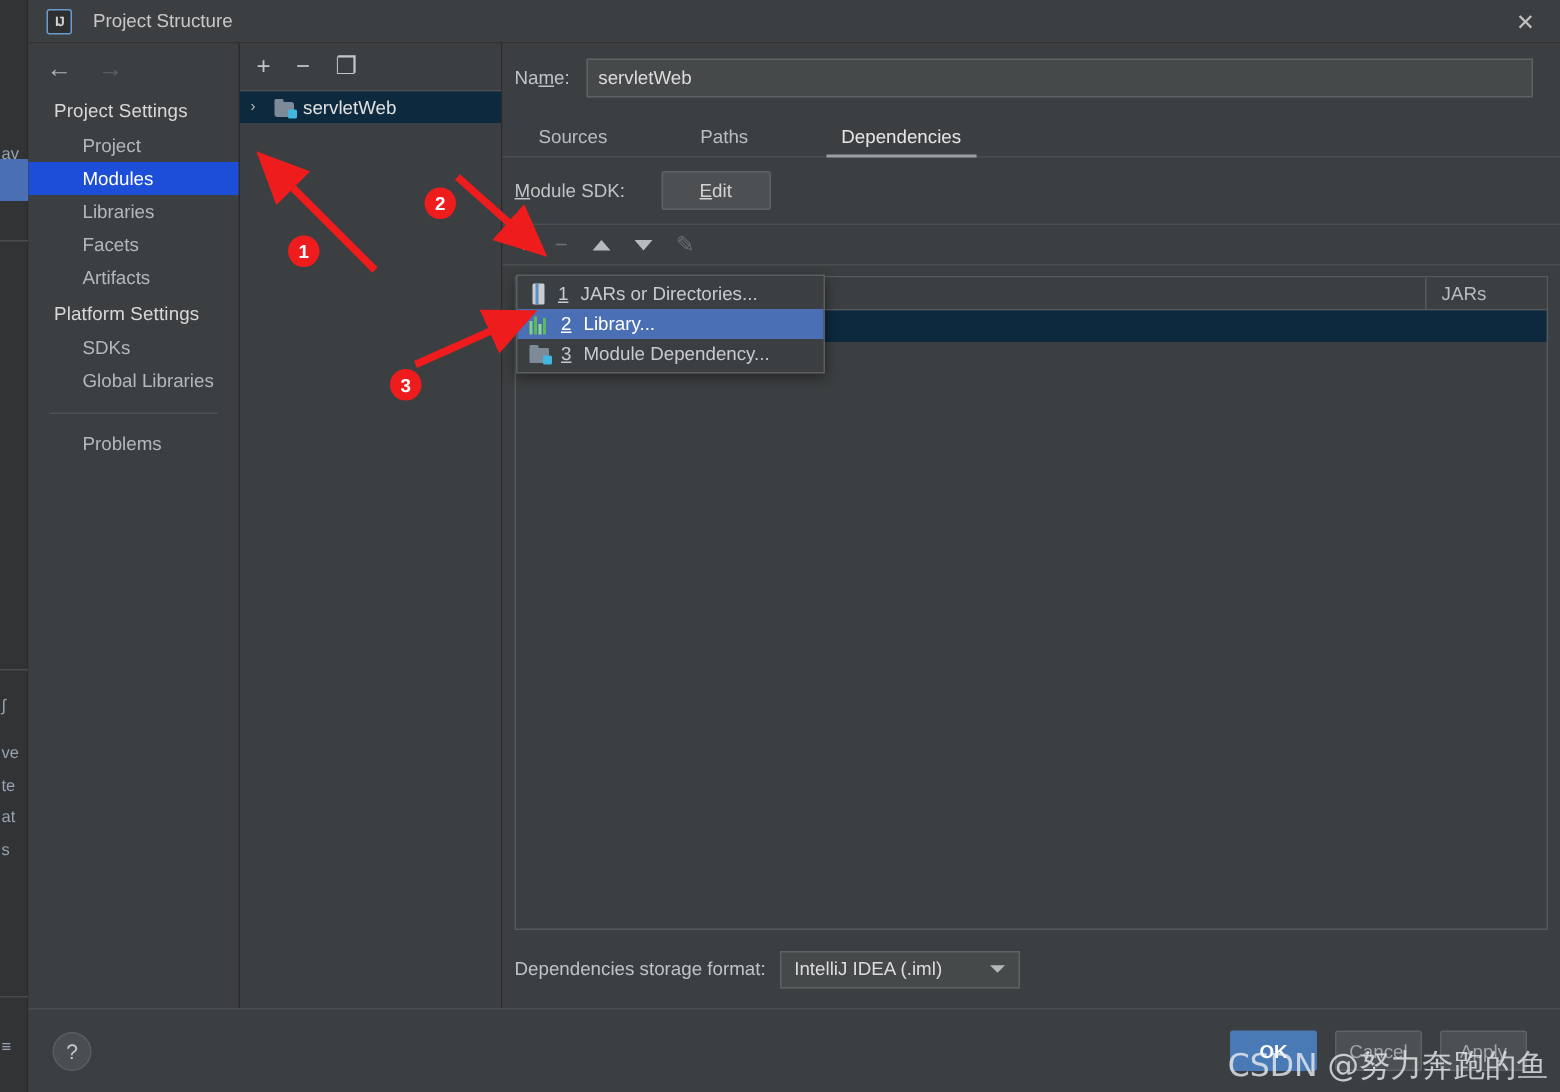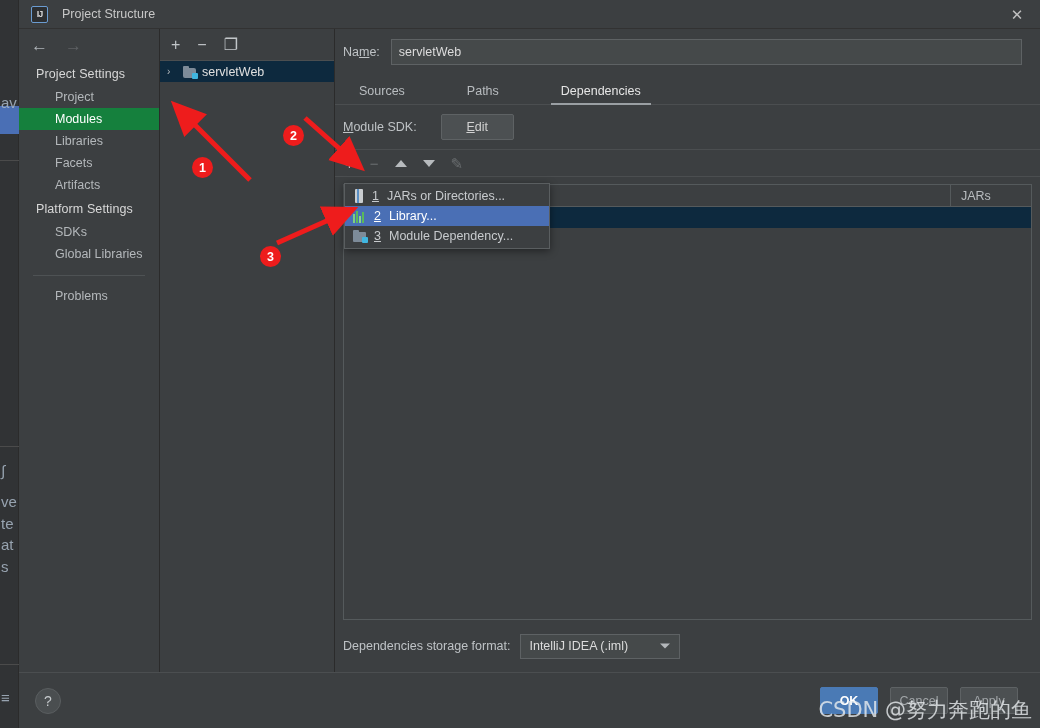--- a/index.html
+++ b/index.html
@@ -12,21 +12,21 @@
   }
 
   
   #bg-ide { position: absolute; inset: 0; background: #3c3f41; }
   #bg-left-gutter {
     position: absolute; left: 0; top: 0; width: 19px; height: 728px;
     background: #313335; border-right: 1px solid #2b2b2b;
   }
   #bg-left-frags {
     position: absolute; left: 0; top: 0; width: 17px; height: 728px;
-    color: #a9b7c6; font-size: 15px; line-height: 16px;
+    color: #a9b7c6; font-size: 11px; line-height: 16px;
   }
   .bg-frag { position: absolute; left: 1px; white-space: nowrap; opacity: .85; }
   #bg-hline-1 { position: absolute; left: 0; top: 160px; width: 19px; height: 1px; background: #4b4b4b; }
   #bg-hline-2 { position: absolute; left: 0; top: 446px; width: 19px; height: 1px; background: #4b4b4b; }
   #bg-hline-3 { position: absolute; left: 0; top: 664px; width: 19px; height: 1px; background: #4b4b4b; }
   #bg-blue-box {
     position: absolute; left: 0; top: 106px; width: 19px; height: 28px;
     background: #4a6fb5;
   }
 
@@ -80,21 +80,21 @@
 
   .nav-group {
     font-size: 12.5px; color: #d8d8d8; font-weight: normal;
     padding: 6px 0 5px 17px; letter-spacing: .1px;
   }
   .nav-item {
     font-size: 12.5px; color: #b4b8bb;
     height: 22px; line-height: 22px; padding-left: 36px;
     cursor: pointer; white-space: nowrap;
   }
-  .nav-item.selected { background: #15803d; color: #ffffff; }
+  .nav-item.selected { background: #1d4ed8; color: #ffffff; }
   .nav-sep { height: 1px; background: #4e5254; margin: 10px 14px 9px 14px; }
 
   
   #modules-panel {
     width: 175px; flex: none; background: #3c3f41;
     border-right: 1px solid #2b2b2b;
     position: relative;
   }
   #modules-toolbar {
     height: 32px; display: flex; align-items: center; gap: 17px; padding-left: 11px;

